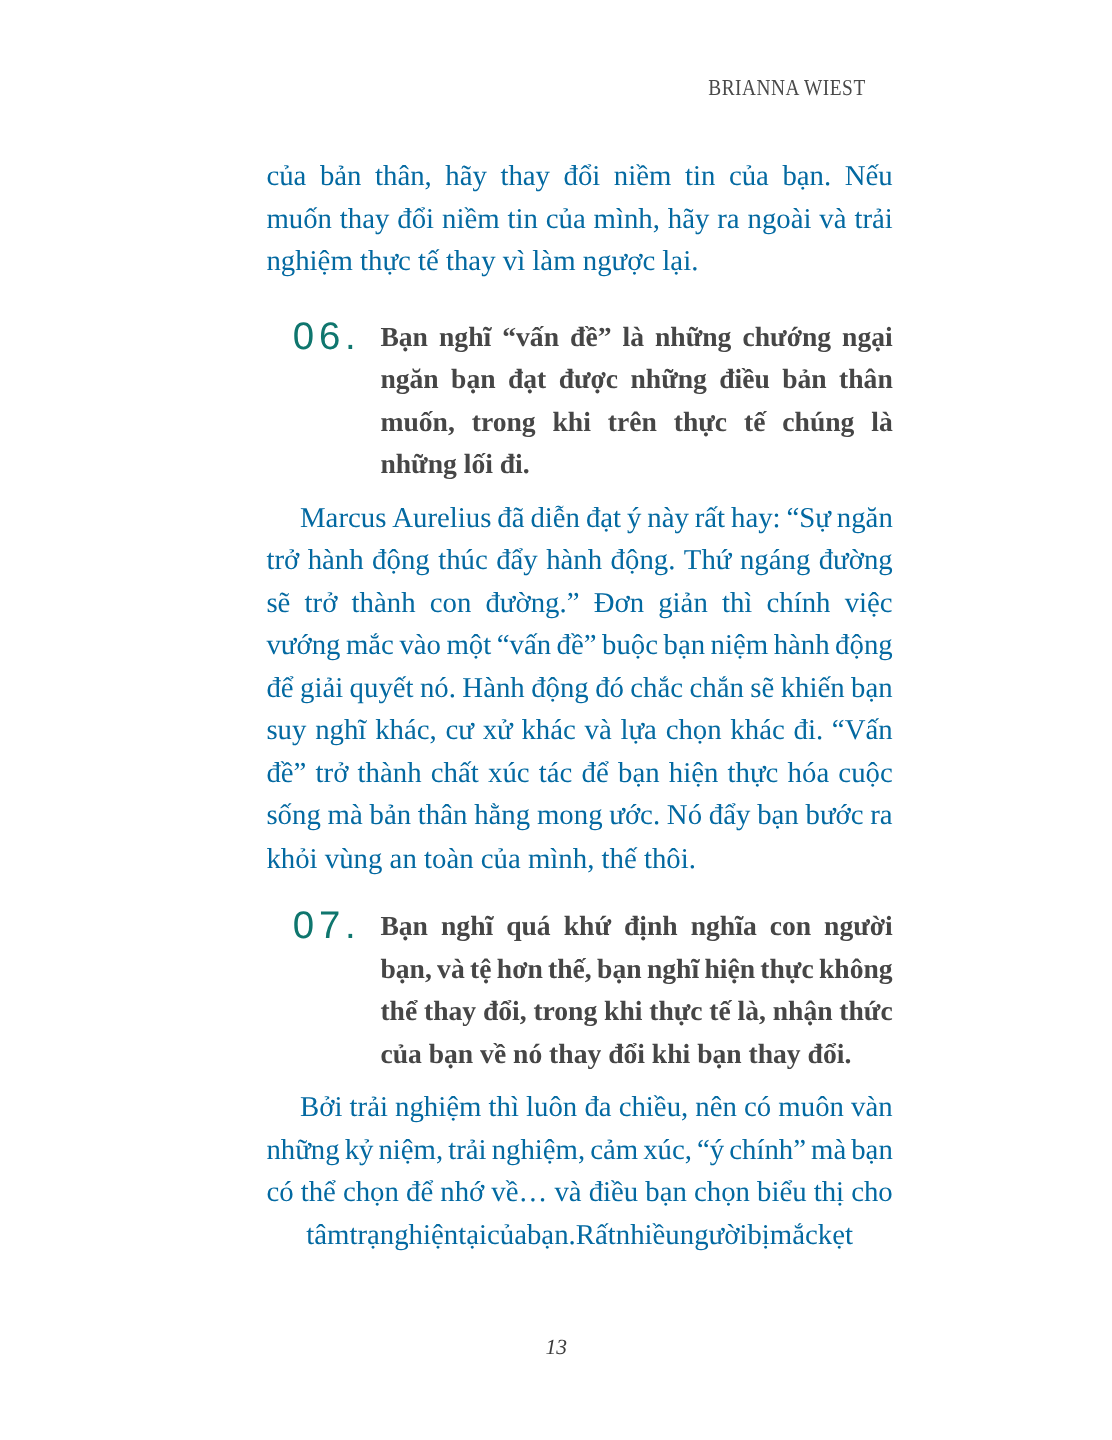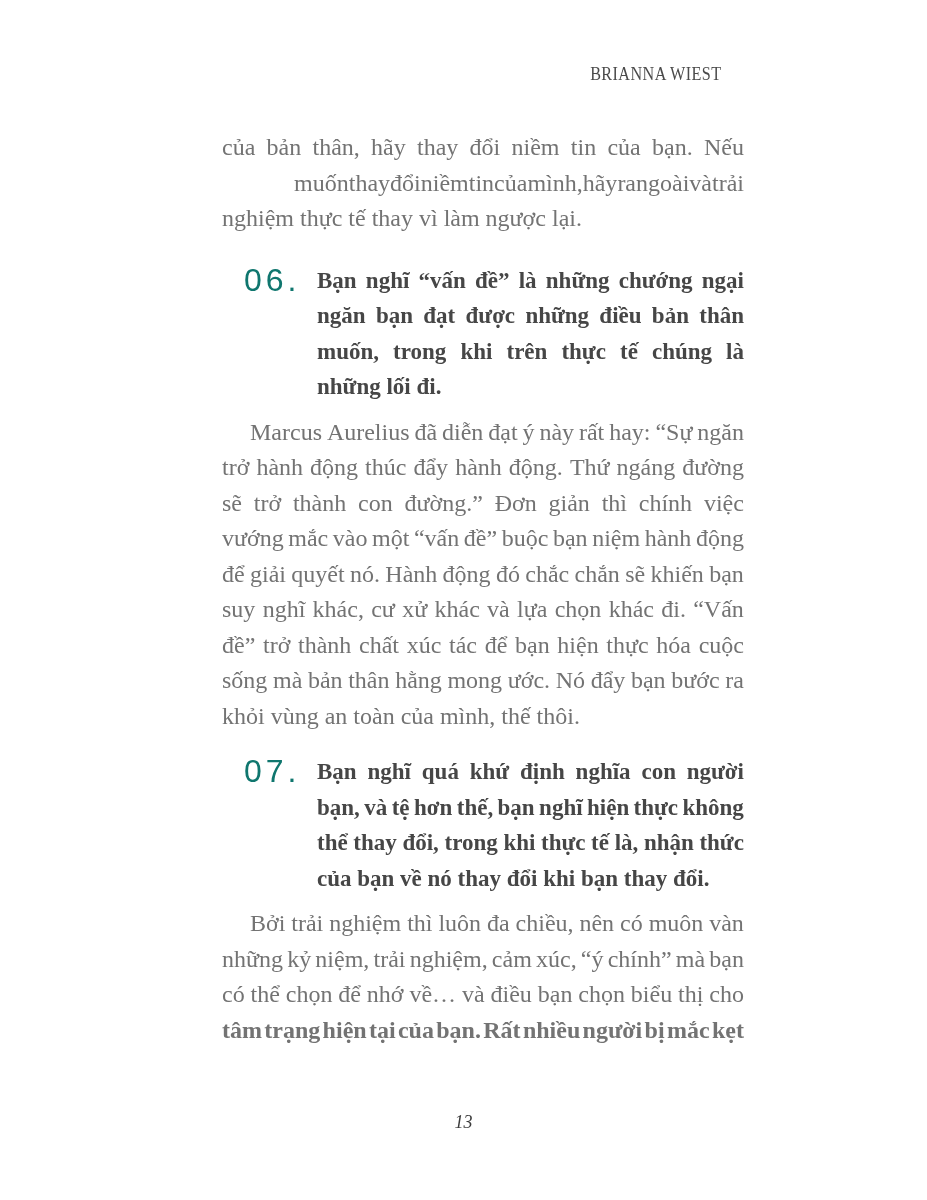--- a/index.html
+++ b/index.html
@@ -24,21 +24,21 @@
     white-space:nowrap;
   }
   .text-block {
     position:absolute;
     left:215px; top:130px;
     width:522px;
   }
   .line {
     font-size:24px;
     line-height:35.5px;
-    color:#737373;
+    color:#0369a1;
   }
   .indent { padding-left:28px; }
   .last { text-align:left; }
   .heading {
     position:relative;
     padding-left:95px;
     margin:26px 0 10px 0;
   }
   .heading.h07 { margin-top:20px; }
   .heading .line {
@@ -81,21 +81,21 @@
           <span>thân,</span>
           <span>hãy</span>
           <span>thay</span>
           <span>đổi</span>
           <span>niềm</span>
           <span>tin</span>
           <span>của</span>
           <span>bạn.</span>
           <span>Nếu</span>
         </div>
-      <div class="line just" style="display: flex; justify-content: flex-end;">
+      <div class="line just" style="display: flex; justify-content: space-between;">
           <span>muốn</span>
           <span>thay</span>
           <span>đổi</span>
           <span>niềm</span>
           <span>tin</span>
           <span>của</span>
           <span>mình,</span>
           <span>hãy</span>
           <span>ra</span>
           <span>ngoài</span>
@@ -324,21 +324,21 @@
           <span>nhớ</span>
           <span>về…</span>
           <span>và</span>
           <span>điều</span>
           <span>bạn</span>
           <span>chọn</span>
           <span>biểu</span>
           <span>thị</span>
           <span>cho</span>
         </div>
-      <div class="line just" style="display: flex; justify-content: space-between; font-weight: bold;">
+      <div class="line just" style="display: flex; justify-content: center;">
           <span>tâm</span>
           <span>trạng</span>
           <span>hiện</span>
           <span>tại</span>
           <span>của</span>
           <span>bạn.</span>
           <span>Rất</span>
           <span>nhiều</span>
           <span>người</span>
           <span>bị</span>

